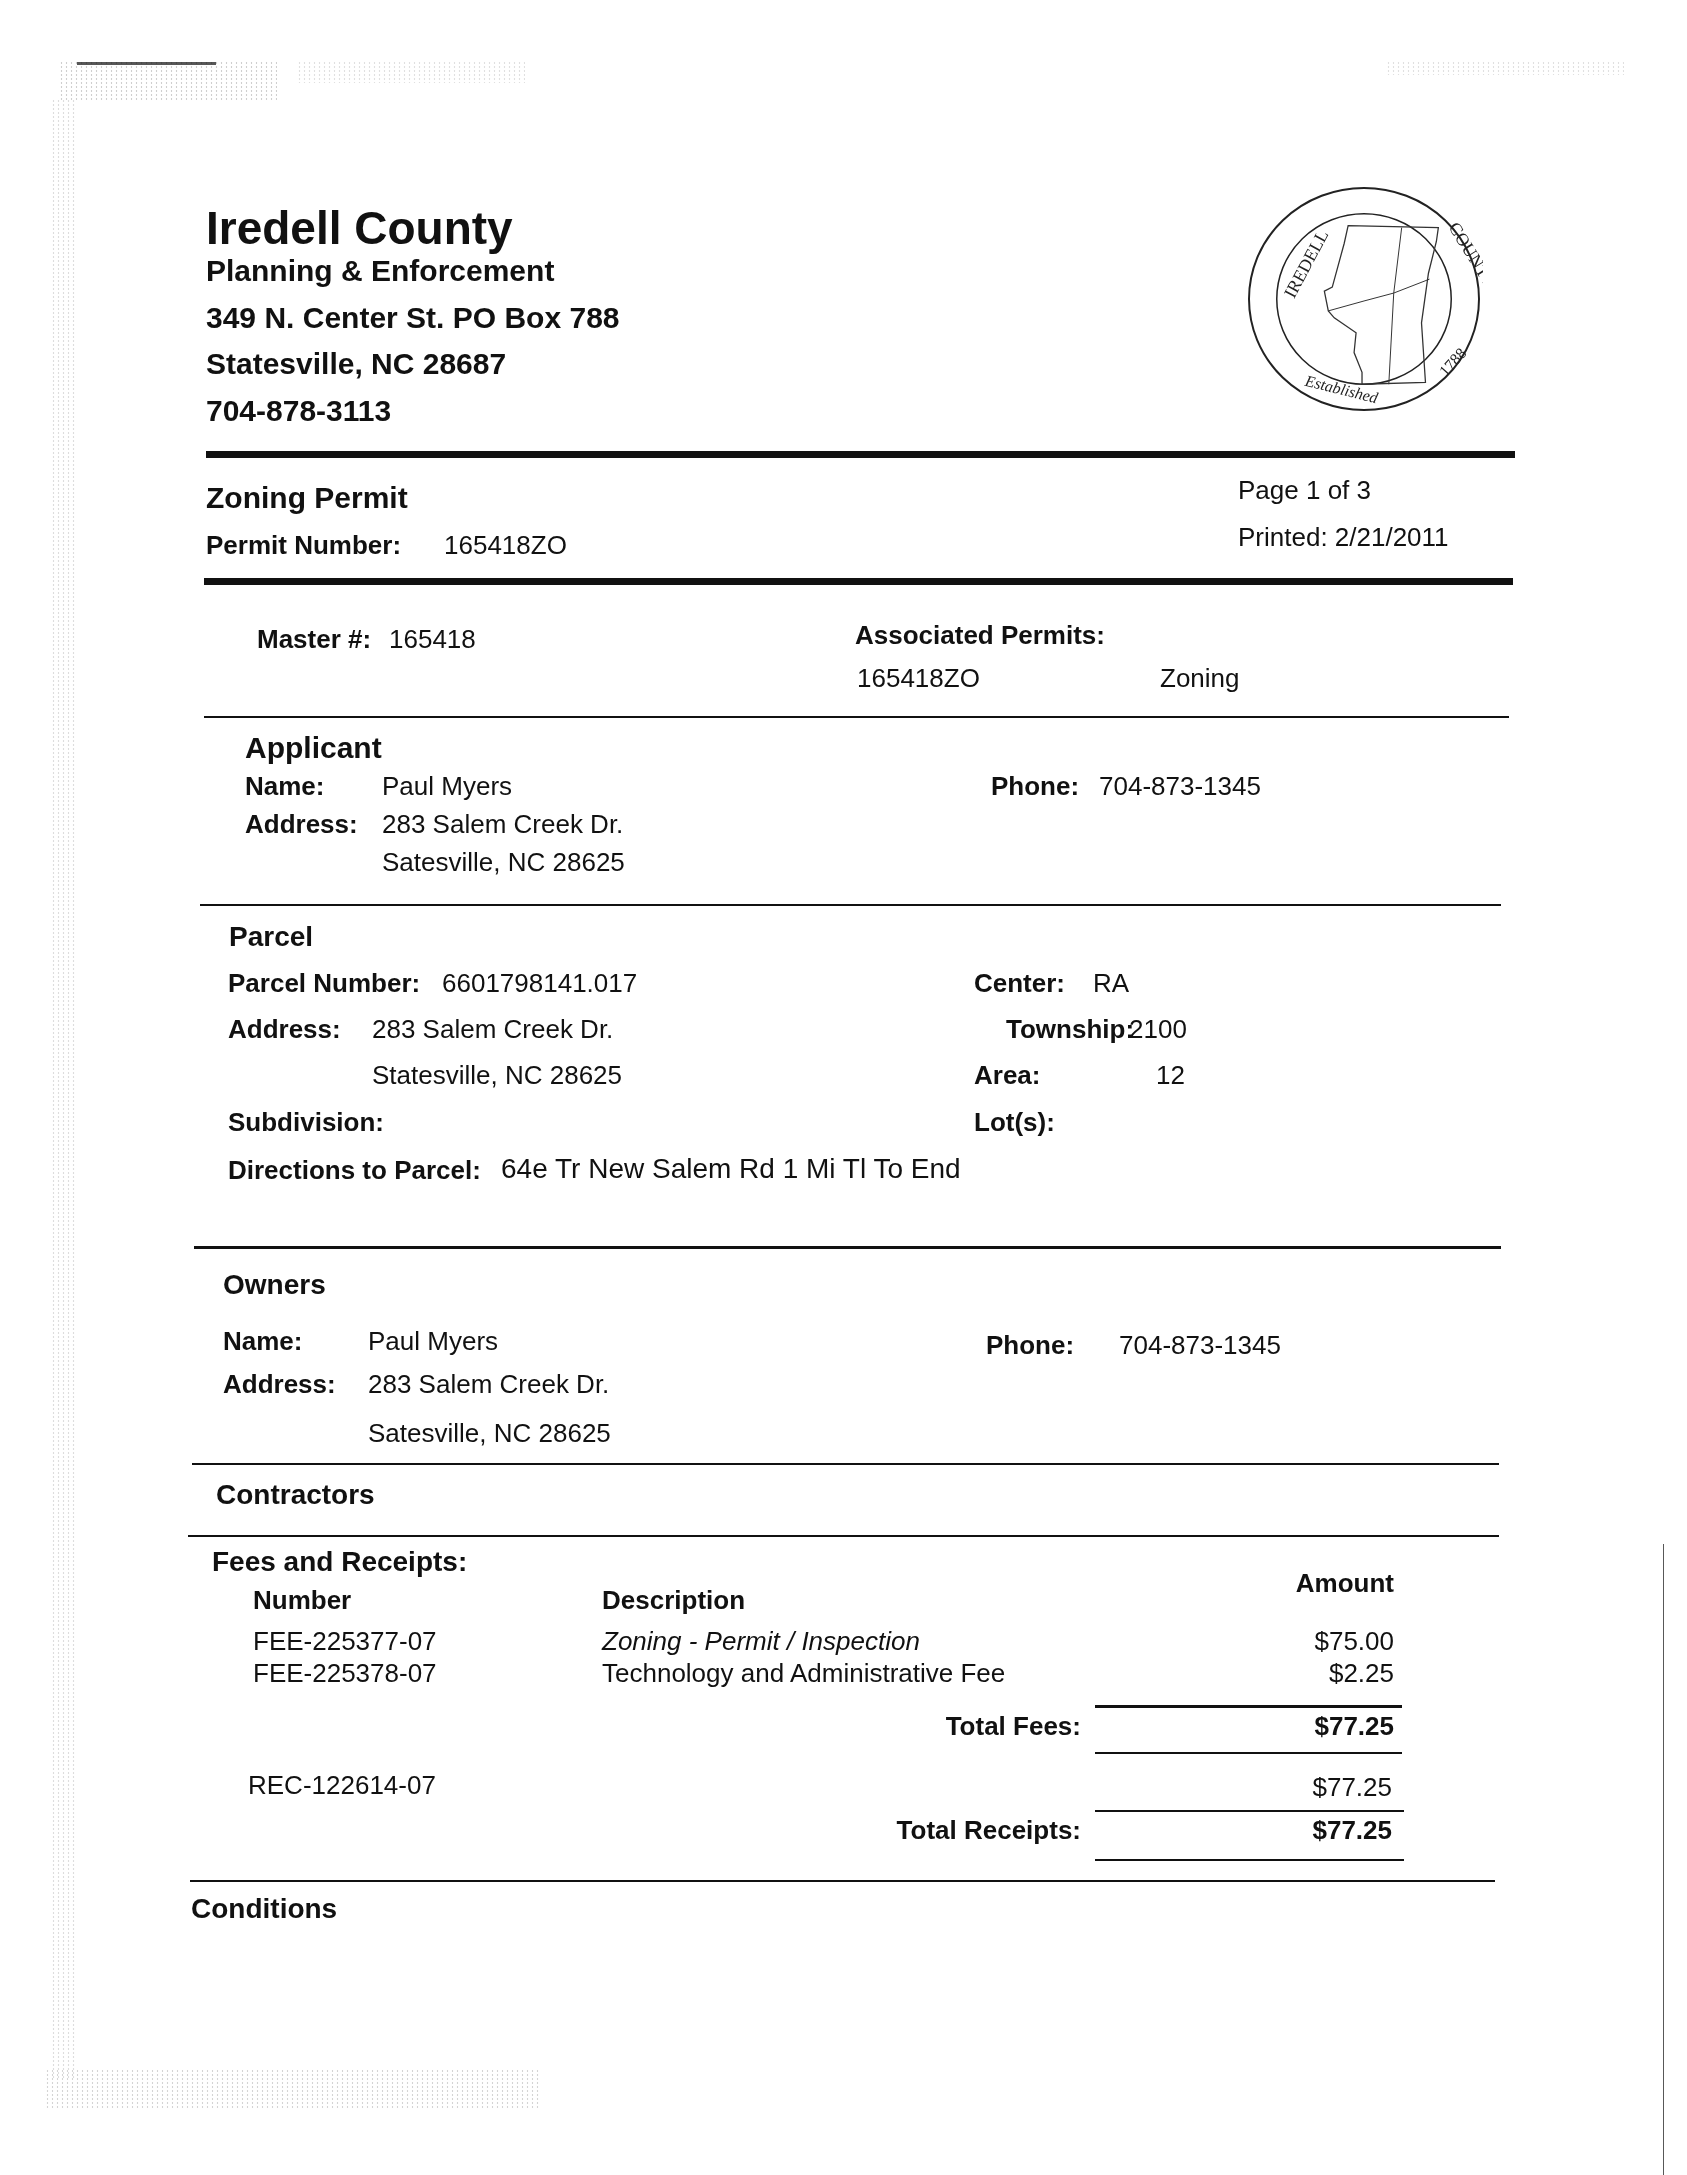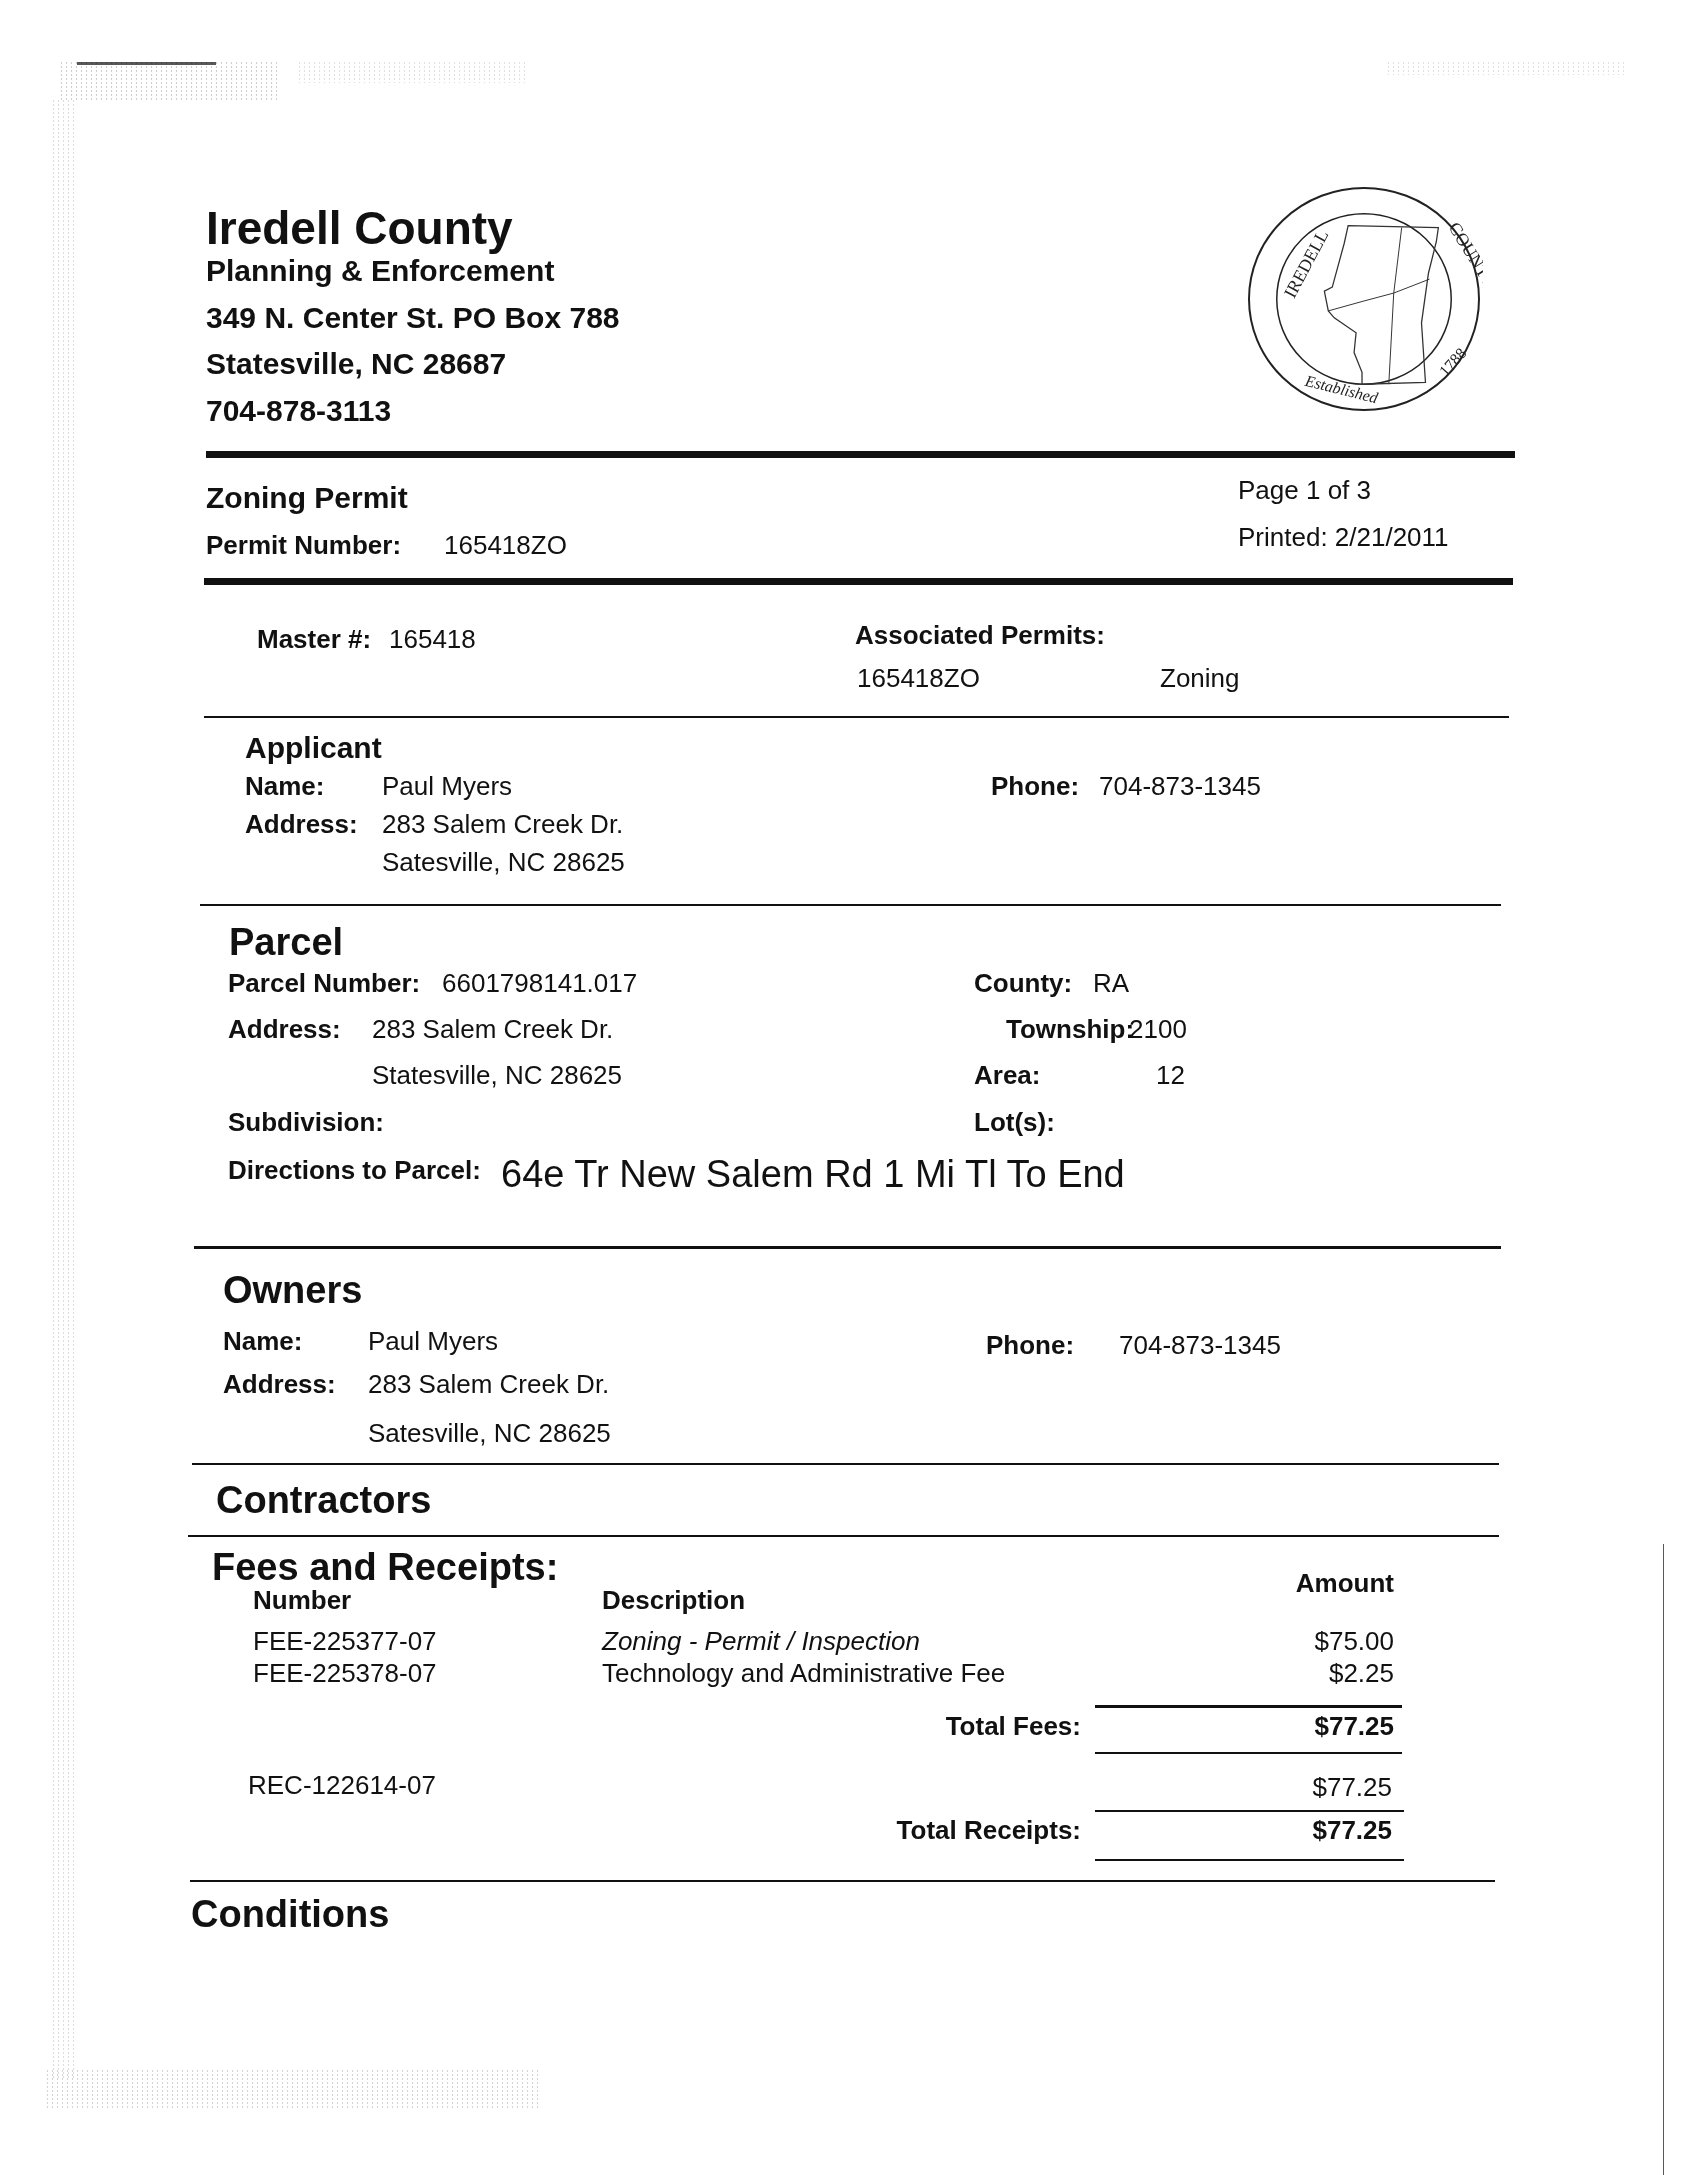--- a/index.html
+++ b/index.html
@@ -5,21 +5,21 @@
   html, body { margin: 0; padding: 0; background: #ffffff; }
   body { width: 1687px; height: 2175px; position: relative; overflow: hidden;
          font-family: "Liberation Sans", sans-serif; color: #111; }
   .abs { position: absolute; white-space: nowrap; }
   .b { font-weight: bold; }
   .rule { position: absolute; background: #111; }
   .noise { position: absolute; opacity: 0.28;
            background-image: radial-gradient(#555 0.8px, transparent 1.2px);
            background-size: 5px 4px; }
   .t26 { font-size: 26px; }
-  .t28 { font-size: 38px; }
+  .t28 { font-size: 28px; }
   .t30 { font-size: 30px; }
   .t34 { font-size: 46px; }
   .r { text-align: right; }
 </style>
 </head>
 <body>
 
 <div class="noise" style="left:59px;top:61px;width:218px;height:40px;"></div>
 <div class="rule" style="left:77px;top:62px;width:139px;height:3px;opacity:0.7;"></div>
 <div class="noise" style="left:297px;top:61px;width:228px;height:22px;opacity:0.18;"></div>
@@ -78,21 +78,21 @@
 <div class="rule" style="left:200px;top:904px;width:1301px;height:2px;"></div>
 
 <div class="abs b t28" style="left:229px;top:921px;">Parcel</div>
 <div class="abs b t26" style="left:228px;top:968px;">Parcel Number:</div>
 <div class="abs t26" style="left:442px;top:968px;">6601798141.017</div>
 <div class="abs b t26" style="left:228px;top:1014px;">Address:</div>
 <div class="abs t26" style="left:372px;top:1014px;">283 Salem Creek Dr.</div>
 <div class="abs t26" style="left:372px;top:1060px;">Statesville, NC 28625</div>
 <div class="abs b t26" style="left:228px;top:1107px;">Subdivision:</div>
 <div class="abs t26" style="left:396px;top:1107px;"></div>
-<div class="abs b t26" style="left:974px;top:968px;">County:</div>
+<div class="abs b t26" style="left:974px;top:968px;">Center:</div>
 <div class="abs t26" style="left:1093px;top:968px;">RA</div>
 <div class="abs b t26" style="left:1006px;top:1014px;">Township:</div>
 <div class="abs t26" style="left:1129px;top:1014px;">2100</div>
 <div class="abs b t26" style="left:974px;top:1060px;">Area:</div>
 <div class="abs t26" style="left:1124px;top:1060px;margin-left:32px;">12</div>
 <div class="abs b t26" style="left:974px;top:1107px;">Lot(s):</div>
 <div class="abs t26" style="left:1079px;top:1107px;"></div>
 <div class="abs b t26" style="left:228px;top:1155px;">Directions to Parcel:</div>
 <div class="abs t28" style="left:501px;top:1153px;">64e Tr New Salem Rd 1 Mi Tl To End</div>
 

